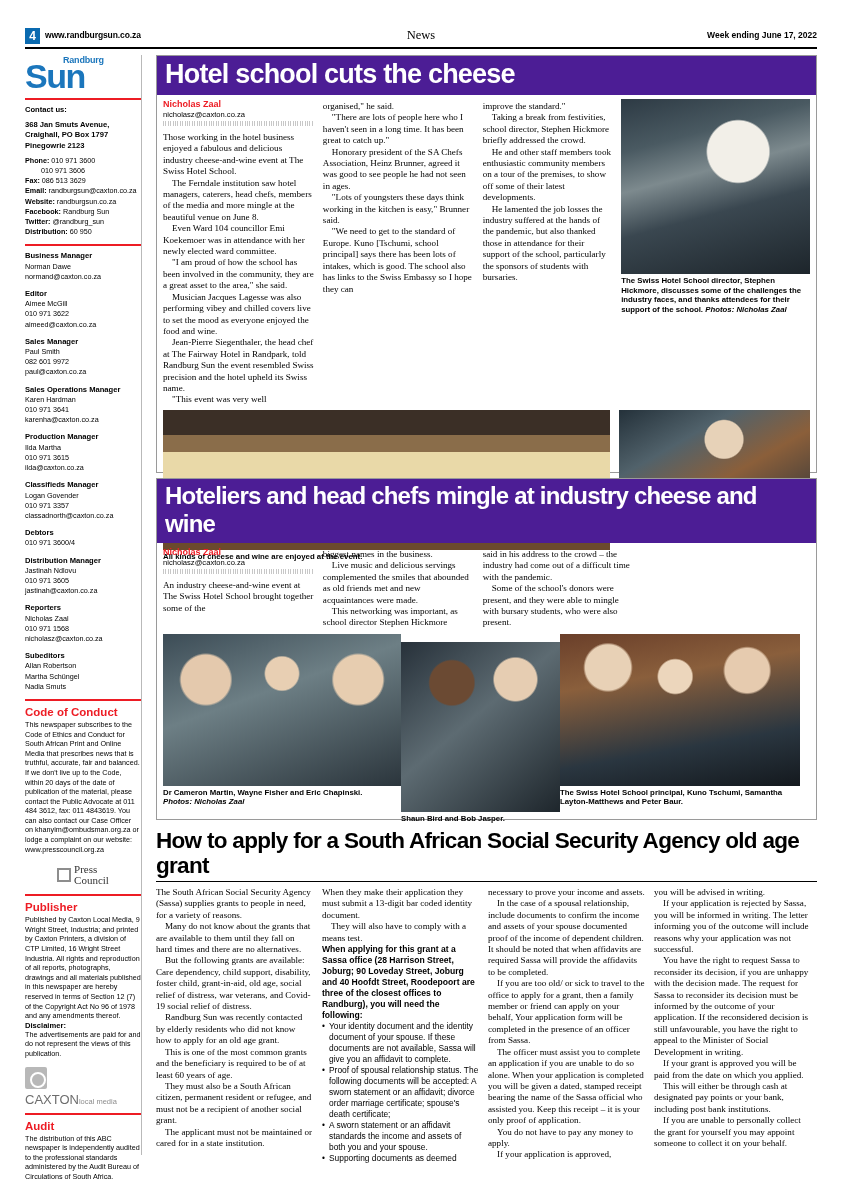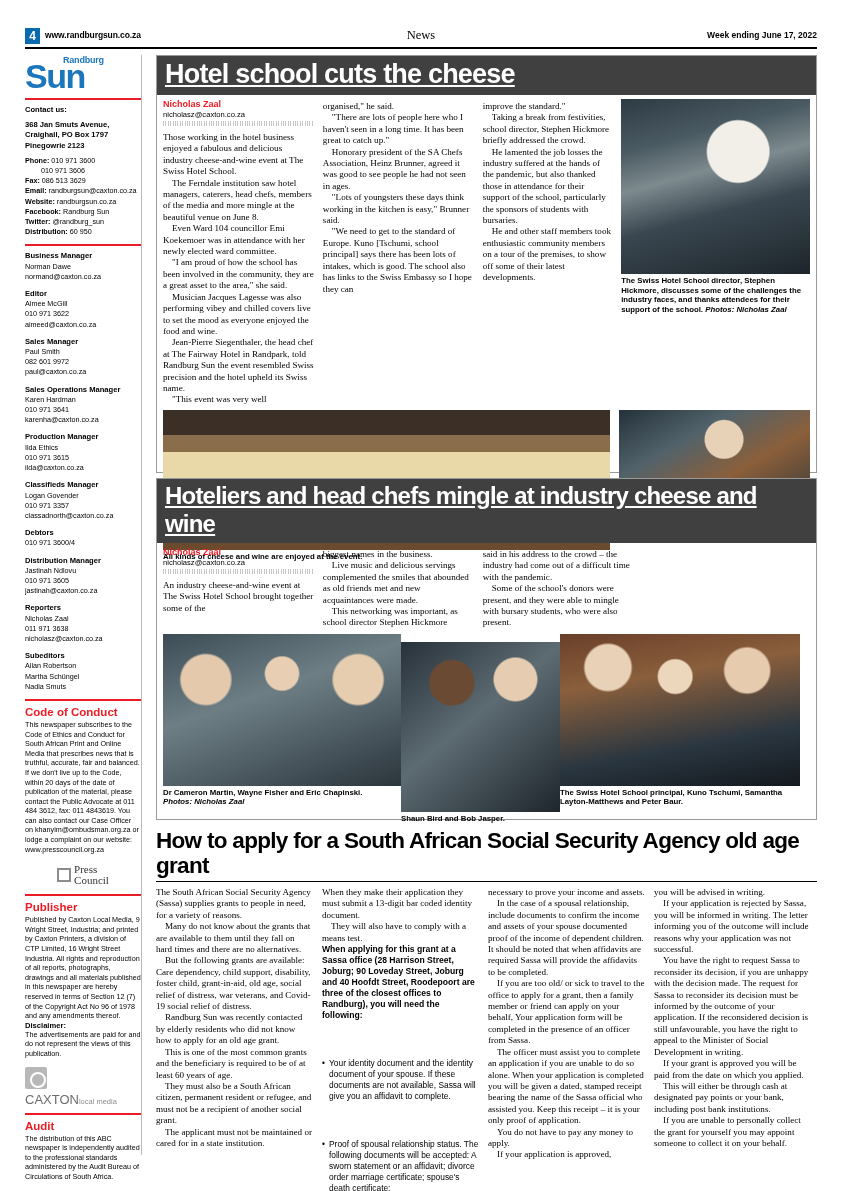--- a/index.html
+++ b/index.html
@@ -92,21 +92,21 @@
     font-weight:bold; font-size:26px; color:#1b1b1b; margin-top:8px;
     letter-spacing:-1px;
   }
 
   
   .art1 {
     position:absolute; left:156px; top:55px; width:661px; height:418px;
     border:1px solid #9a9a9a;
   }
   .headline-bar {
-    background:#404040; color:#fff; padding:3px 8px 5px 8px;text-decoration:underline;
+    background:#4c1d95; color:#fff; padding:3px 8px 5px 8px;
   }
   .headline-bar .hl {
     font-family:"Liberation Sans", sans-serif; font-weight:bold;
     font-size:27px; letter-spacing:-0.8px; line-height:31px;
   }
   .art1-body { position:relative; padding:4px 6px 0 6px; }
   .byline-name {
     color:#ed1c24; font-family:"Liberation Sans", sans-serif; font-weight:bold;
     font-size:9px;
   }
@@ -143,21 +143,21 @@
   .art3 { position:absolute; left:156px; top:828px; width:661px; }
   .art3-hl {
     font-family:"Liberation Sans", sans-serif; font-weight:bold;
     font-size:22.5px; letter-spacing:-0.7px; line-height:25px; color:#000;
   }
   .art3-rule { height:1px; background:#000; margin:3px 0 5px 0; }
   .col4 { display:flex; gap:9px; }
   .c4 { width:157px; }
   .bold-run { font-family:"Liberation Sans", sans-serif; font-weight:bold; font-size:8.6px; line-height:11px; }
   .bullets { font-family:"Liberation Sans", sans-serif; font-size:8.4px; line-height:11px; margin:0; padding:0; list-style:none; }
-  .bullets li { padding-left:7px; position:relative;margin-top:37px; }
+  .bullets li { padding-left:7px; position:relative; }
   .bullets li:before { content:"\2022"; position:absolute; left:0; top:0; }
 </style>
 </head>
 <body>
 
 <div class="page">
 
   <div class="masthead">
     <div class="folio-box">4</div>
     <div class="folio-url">www.randburgsun.co.za</div>
@@ -212,21 +212,21 @@
           <div class="sb-t">paul@caxton.co.za</div>
         </div>
         <div class="sb-block">
           <div class="sb-h">Sales Operations Manager</div>
           <div class="sb-t">Karen Hardman</div>
           <div class="sb-t">010 971 3641</div>
           <div class="sb-t">karenha@caxton.co.za</div>
         </div>
         <div class="sb-block">
           <div class="sb-h">Production Manager</div>
-          <div class="sb-t">Ilda Ethics</div>
+          <div class="sb-t">Ilda Martha</div>
           <div class="sb-t">010 971 3615</div>
           <div class="sb-t">ilda@caxton.co.za</div>
         </div>
         <div class="sb-block">
           <div class="sb-h">Classifieds Manager</div>
           <div class="sb-t">Logan Govender</div>
           <div class="sb-t">010 971 3357</div>
           <div class="sb-t">classadnorth@caxton.co.za</div>
         </div>
         <div class="sb-block">
@@ -235,21 +235,21 @@
         </div>
         <div class="sb-block">
           <div class="sb-h">Distribution Manager</div>
           <div class="sb-t">Jastinah Ndlovu</div>
           <div class="sb-t">010 971 3605</div>
           <div class="sb-t">jastinah@caxton.co.za</div>
         </div>
         <div class="sb-block">
           <div class="sb-h">Reporters</div>
           <div class="sb-t">Nicholas Zaal</div>
-          <div class="sb-t">011 971 3638</div>
+          <div class="sb-t">010 971 1568</div>
           <div class="sb-t">nicholasz@caxton.co.za</div>
         </div>
         <div class="sb-block">
           <div class="sb-h">Subeditors</div>
           <div class="sb-t">Allan Robertson</div>
           <div class="sb-t">Martha Schüngel</div>
           <div class="sb-t">Nadia Smuts</div>
         </div>
       </div>
     <div class="red-rule"></div>
@@ -318,22 +318,22 @@
               <p class="">"There are lots of people here who I haven't seen in a long time. It has been great to catch up."</p>
               <p class="">Honorary president of the SA Chefs Association, Heinz Brunner, agreed it was good to see people he had not seen in ages.</p>
               <p class="">"Lots of youngsters these days think working in the kitchen is easy," Brunner said.</p>
               <p class="">"We need to get to the standard of Europe. Kuno [Tschumi, school principal] says there has been lots of intakes, which is good. The school also has links to the Swiss Embassy so I hope they can</p>
             </div>
         </div>
         <div style="width:133px; padding-top:2px;">
           <div class="bodytext" id="a1c3">
               <p class="noind">improve the standard."</p>
               <p class="">Taking a break from festivities, school director, Stephen Hickmore briefly addressed the crowd.</p>
+              <p class="">He and other staff members took enthusiastic community members on a tour of the premises, to show off some of their latest developments.</p>
               <p class="">He lamented the job losses the industry suffered at the hands of the pandemic, but also thanked those in attendance for their support of the school, particularly the sponsors of students with bursaries.</p>
-              <p class="">He and other staff members took enthusiastic community members on a tour of the premises, to show off some of their latest developments.</p>
             </div>
         </div>
 
         <div style="width:194px;">
           <div class="photo" style="height:175px; background:
                radial-gradient(circle at 62% 30%, #f2efe8 0 18%, rgba(0,0,0,0) 19%),
                linear-gradient(165deg,#2d3a44 0%,#4a5a62 24%,#7d8a8e 42%,#3a4750 62%,#1d252b 100%);"></div>
           <div class="cap"><span>The Swiss Hotel School director, Stephen Hickmore, discusses some of the challenges the industry faces, and thanks attendees for their support of the school.</span> <i>Photos: Nicholas Zaal</i></div>
         </div>
       </div>

